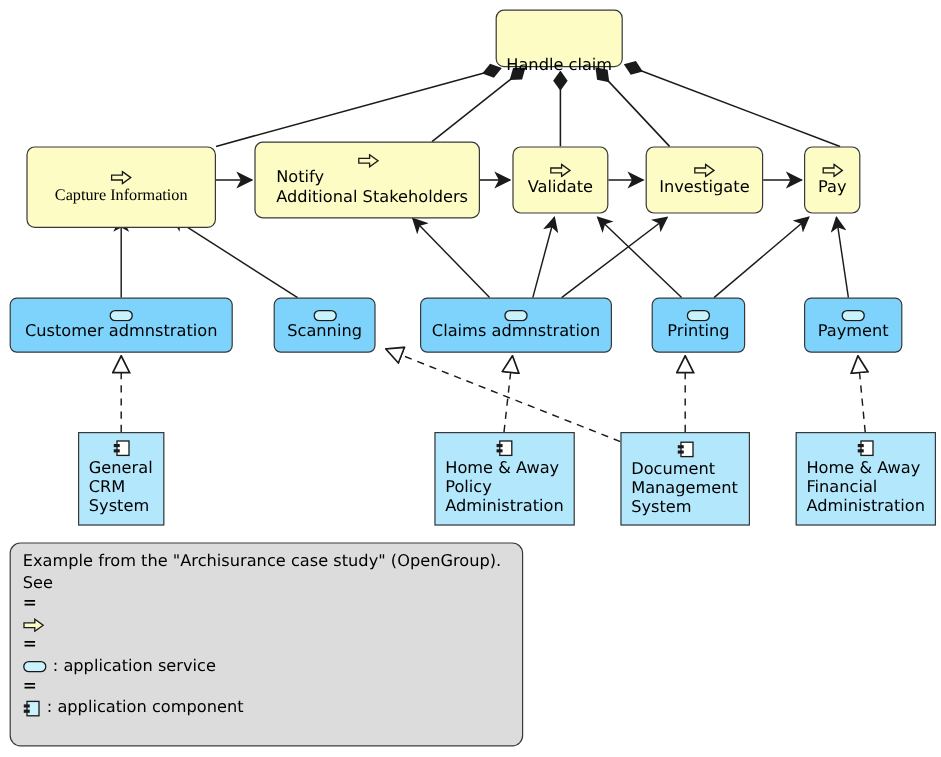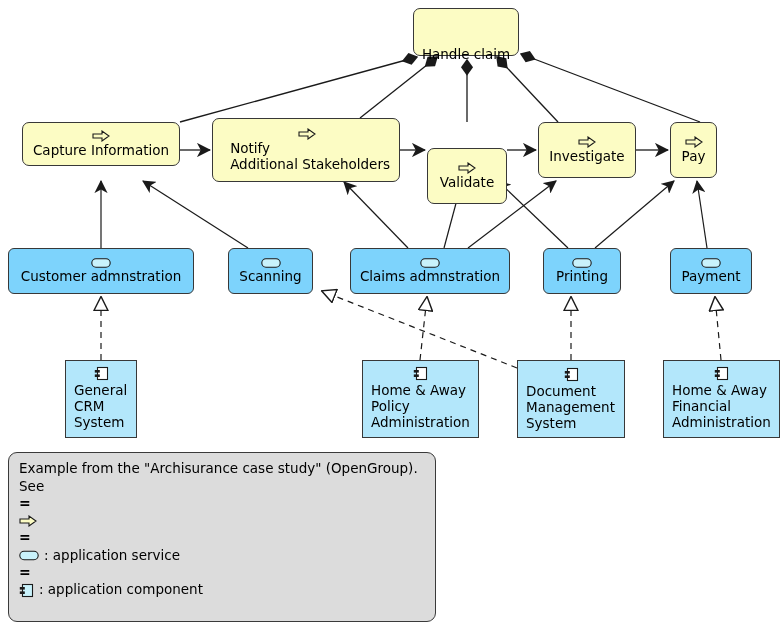--- a/index.html
+++ b/index.html
@@ -82,36 +82,36 @@
     </g>
   </svg>
 
   <div class="node process" style="left:413px;top:8px;width:106px;height:48px;gap:44px;">
     <svg class="ico" width="18" height="12" viewBox="0 0 18 12">
       <path d="M1,4 L10,4 L10,1 L17,6 L10,11 L10,8 L1,8 Z" fill="#fcfcc4" stroke="#1a1a1a" stroke-width="1.1"></path>
     </svg>
     <span class="lbl">Handle claim</span>
   </div>
 
-  <div class="node process" style="left:22px;top:122px;width:158px;height:44px;">
+  <div class="node process" style="left:22px;top:122px;width:158px;height:68px;font-family:Liberation Serif, serif;">
     <svg class="ico" width="18" height="12" viewBox="0 0 18 12">
       <path d="M1,4 L10,4 L10,1 L17,6 L10,11 L10,8 L1,8 Z" fill="#fcfcc4" stroke="#1a1a1a" stroke-width="1.1"></path>
     </svg>
     <span class="lbl">Capture Information</span>
   </div>
 
   <div class="node process" style="left:212px;top:118px;width:188px;height:64px;align-items:flex-end;">
     <svg class="ico" width="18" height="12" viewBox="0 0 18 12" style="margin-left:76px;">
       <path d="M1,4 L10,4 L10,1 L17,6 L10,11 L10,8 L1,8 Z" fill="#fcfcc4" stroke="#1a1a1a" stroke-width="1.1"></path>
     </svg>
     <span class="lbl" style="text-align:left;">Notify
 Additional Stakeholders</span>
   </div>
 
-  <div class="node process" style="left:427px;top:122px;width:80px;height:56px;margin-top:26px;">
+  <div class="node process" style="left:427px;top:122px;width:80px;height:56px;">
     <svg class="ico" width="18" height="12" viewBox="0 0 18 12">
       <path d="M1,4 L10,4 L10,1 L17,6 L10,11 L10,8 L1,8 Z" fill="#fcfcc4" stroke="#1a1a1a" stroke-width="1.1"></path>
     </svg>
     <span class="lbl">Validate</span>
   </div>
 
   <div class="node process" style="left:670px;top:122px;width:47px;height:56px;">
     <svg class="ico" width="18" height="12" viewBox="0 0 18 12">
       <path d="M1,4 L10,4 L10,1 L17,6 L10,11 L10,8 L1,8 Z" fill="#fcfcc4" stroke="#1a1a1a" stroke-width="1.1"></path>
     </svg>

